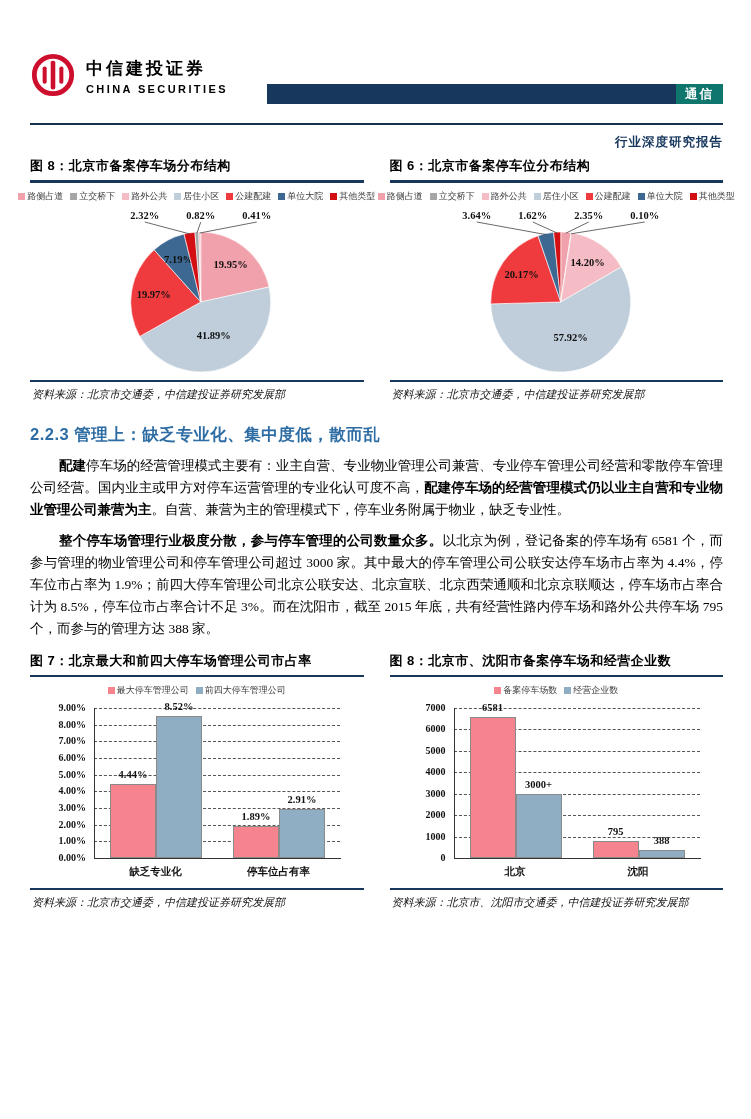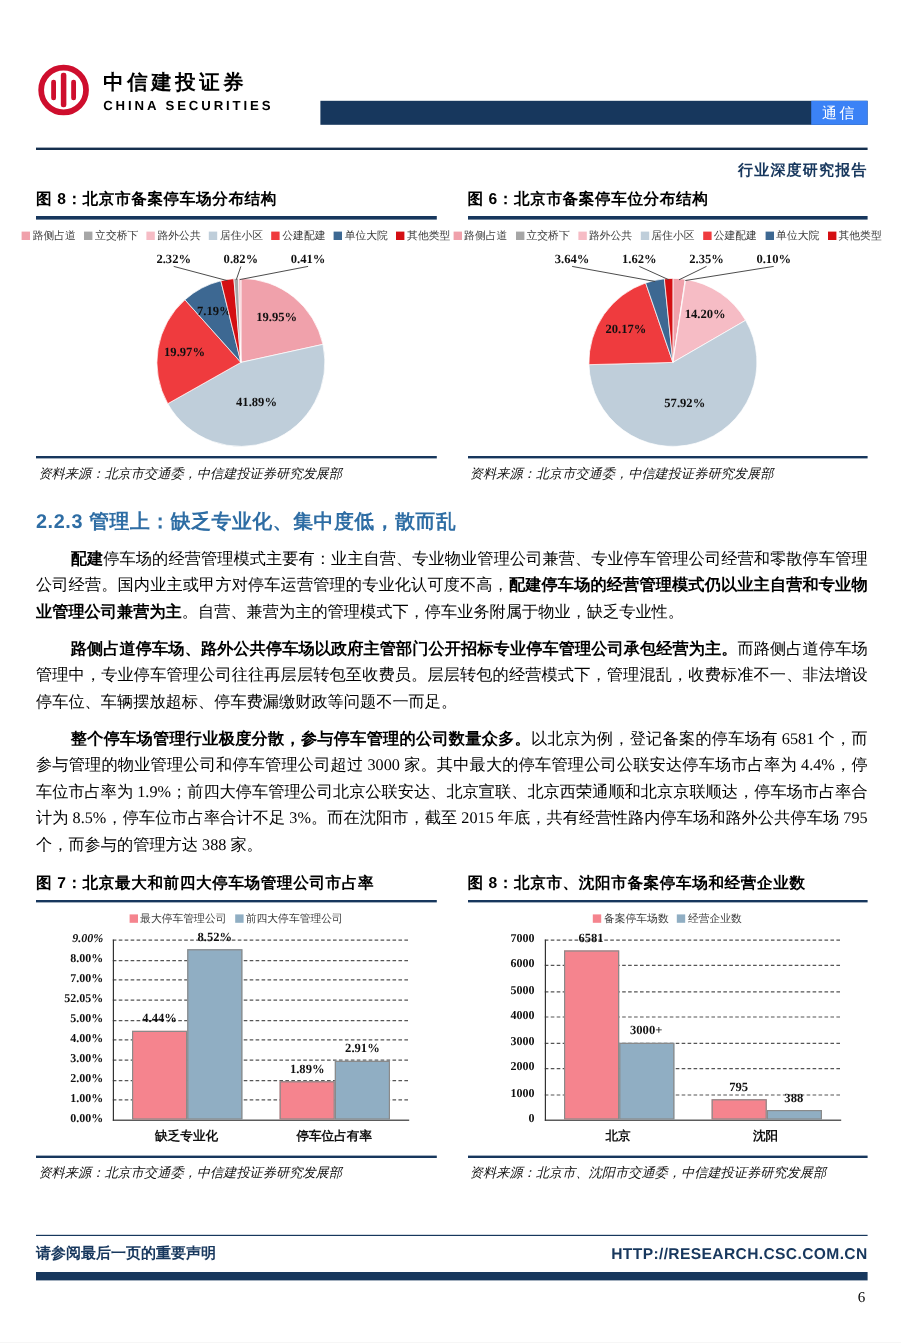--- a/index.html
+++ b/index.html
@@ -8,21 +8,21 @@
   .content{padding:0 28px 0 30px}
 
   
   .hdr{position:relative;height:150px}
   .logo{position:absolute;left:0;top:52px;display:flex;align-items:center;gap:10px}
   .logomark{width:46px;height:46px}
   .logo-cn{font-size:17px;font-weight:bold;letter-spacing:3px;line-height:26px}
   .logo-en{font-size:11px;font-weight:bold;letter-spacing:2.4px;margin-top:1px}
   .sectorbar{position:absolute;left:237px;right:0;top:84px;height:20px;background:#17375D}
   .sectorchip{position:absolute;right:0;top:0;height:20px;line-height:20px;padding:0 9px;
-              background:#3b82f6;color:#fff;font-size:12.5px;font-weight:normal;letter-spacing:2px}
+              background:#0f766e;color:#fff;font-size:12.5px;font-weight:bold;letter-spacing:2px}
   .hdr-line{position:absolute;left:0;right:0;top:123px;height:2px;background:#152F4E}
   .report-type{position:absolute;right:0;top:134px;font-family:"Liberation Serif","DejaVu Serif",serif;
                font-size:12.5px;font-weight:bold;color:#17375D;letter-spacing:1px}
 
   
   .figrow{display:flex;gap:26px;margin-top:4px}
   .figbox{flex:1;min-width:0}
   .figtitle{font-size:13px;font-weight:bold;letter-spacing:.5px;padding:3px 0 5px}
   .figrule{height:2.5px;background:#17375D}
   .figrule.thin{height:2px}
@@ -201,21 +201,20 @@
               <text x="254" y="15" text-anchor="middle">0.10%</text>
             </svg>
           </div>
         <div class="figrule thin"></div>
         <div class="figsource">资料来源：北京市交通委，中信建投证券研究发展部</div>
       </div>
     </div>
 
     <div class="h2">2.2.3 管理上：缺乏专业化、集中度低，散而乱</div>
     <p class="para"><span class="bd">配建</span><span>停车场的经营管理模式主要有：业主自营、专业物业管理公司兼营、专业停车管理公司经营和零散停车管理公司经营。国内业主或甲方对停车运营管理的专业化认可度不高，</span><span class="bd">配建停车场的经营管理模式仍以业主自营和专业物业管理公司兼营为主</span><span>。自营、兼营为主的管理模式下，停车业务附属于物业，缺乏专业性。</span></p>
-    <p class="para"><span class="bd">路侧占道停车场、路外公共停车场以政府主管部门公开招标专业停车管理公司承包经营为主。</span><span>而路侧占道停车场管理中，专业停车管理公司往往再层层转包至收费员。层层转包的经营模式下，管理混乱，收费标准不一、非法增设停车位、车辆摆放超标、停车费漏缴财政等问题不一而足。</span></p>
     <p class="para"><span class="bd">整个停车场管理行业极度分散，参与停车管理的公司数量众多。</span><span>以北京为例，登记备案的停车场有 6581 个，而参与管理的物业管理公司和停车管理公司超过 3000 家。其中最大的停车管理公司公联安达停车场市占率为 4.4%，停车位市占率为 1.9%；前四大停车管理公司北京公联安达、北京宣联、北京西荣通顺和北京京联顺达，停车场市占率合计为 8.5%，停车位市占率合计不足 3%。而在沈阳市，截至 2015 年底，共有经营性路内停车场和路外公共停车场 795 个，而参与的管理方达 388 家。</span></p>
 
     <div class="figrow">
       <div class="figbox">
         <div class="figtitle">图 7：北京最大和前四大停车场管理公司市占率</div>
         <div class="figrule"></div>
         <div class="chart">
             <div class="clegend">
               <div class="it">
                 <span class="sw" style="background: rgb(245, 132, 142);"></span>
@@ -231,27 +230,27 @@
               <div class="ytick" style="left: 0px; width: 56px; top: 137.333px;">1.00%</div>
               <div class="grid" style="left: 64px; width: 246px; top: 143.333px;"></div>
               <div class="ytick" style="left: 0px; width: 56px; top: 120.667px;">2.00%</div>
               <div class="grid" style="left: 64px; width: 246px; top: 126.667px;"></div>
               <div class="ytick" style="left: 0px; width: 56px; top: 104px;">3.00%</div>
               <div class="grid" style="left: 64px; width: 246px; top: 110px;"></div>
               <div class="ytick" style="left: 0px; width: 56px; top: 87.3333px;">4.00%</div>
               <div class="grid" style="left: 64px; width: 246px; top: 93.3333px;"></div>
               <div class="ytick" style="left: 0px; width: 56px; top: 70.6667px;">5.00%</div>
               <div class="grid" style="left: 64px; width: 246px; top: 76.6667px;"></div>
-              <div class="ytick" style="left: 0px; width: 56px; top: 54px;">52.05%</div>
+              <div class="ytick" style="left: 0px; width: 56px; top: 54px;">6.00%</div>
               <div class="grid" style="left: 64px; width: 246px; top: 60px;"></div>
               <div class="ytick" style="left: 0px; width: 56px; top: 37.3333px;">7.00%</div>
               <div class="grid" style="left: 64px; width: 246px; top: 43.3333px;"></div>
               <div class="ytick" style="left: 0px; width: 56px; top: 20.6667px;">8.00%</div>
               <div class="grid" style="left: 64px; width: 246px; top: 26.6667px;"></div>
-              <div class="ytick" style="left: 0px; width: 56px; top: 4px; font-style: italic;">9.00%</div>
+              <div class="ytick" style="left: 0px; width: 56px; top: 4px;">9.00%</div>
               <div class="grid" style="left: 64px; width: 246px; top: 10px;"></div>
               <div class="axis" style="left: 64px; top: 10px; width: 246px; height: 150px;"></div>
               <div class="bcxcat" style="left: 65.5px; width: 120px; top: 167px;">缺乏专业化</div>
               <div class="bar" style="left: 80px; width: 46px; top: 86px; height: 74px; background: rgb(245, 132, 142);"></div>
               <div class="bcval" style="left: 68px; width: 70px; top: 71px;">4.44%</div>
               <div class="bar" style="left: 126px; width: 46px; top: 18px; height: 142px; background: rgb(144, 174, 195);"></div>
               <div class="bcval" style="left: 114px; width: 70px; top: 3px;">8.52%</div>
               <div class="bcxcat" style="left: 188.5px; width: 120px; top: 167px;">停车位占有率</div>
               <div class="bar" style="left: 203px; width: 46px; top: 128px; height: 32px; background: rgb(245, 132, 142);"></div>
               <div class="bcval" style="left: 191px; width: 70px; top: 113px;">1.89%</div>
@@ -305,22 +304,13 @@
               <div class="bcval" style="left: 237px; width: 70px; top: 137px;">388</div>
             </div>
           </div>
         <div class="figrule thin"></div>
         <div class="figsource">资料来源：北京市、沈阳市交通委，中信建投证券研究发展部</div>
       </div>
     </div>
 
   </div>
 
-  <div class="footer">
-    <div class="ftline"></div>
-    <div class="ftrow">
-      <div class="ftdisc">请参阅最后一页的重要声明</div>
-      <div class="fturl">HTTP://RESEARCH.CSC.COM.CN</div>
-    </div>
-    <div class="ftbar"></div>
-    <div class="ftpage">6</div>
-  </div>
 </div>
 
 </body></html>

